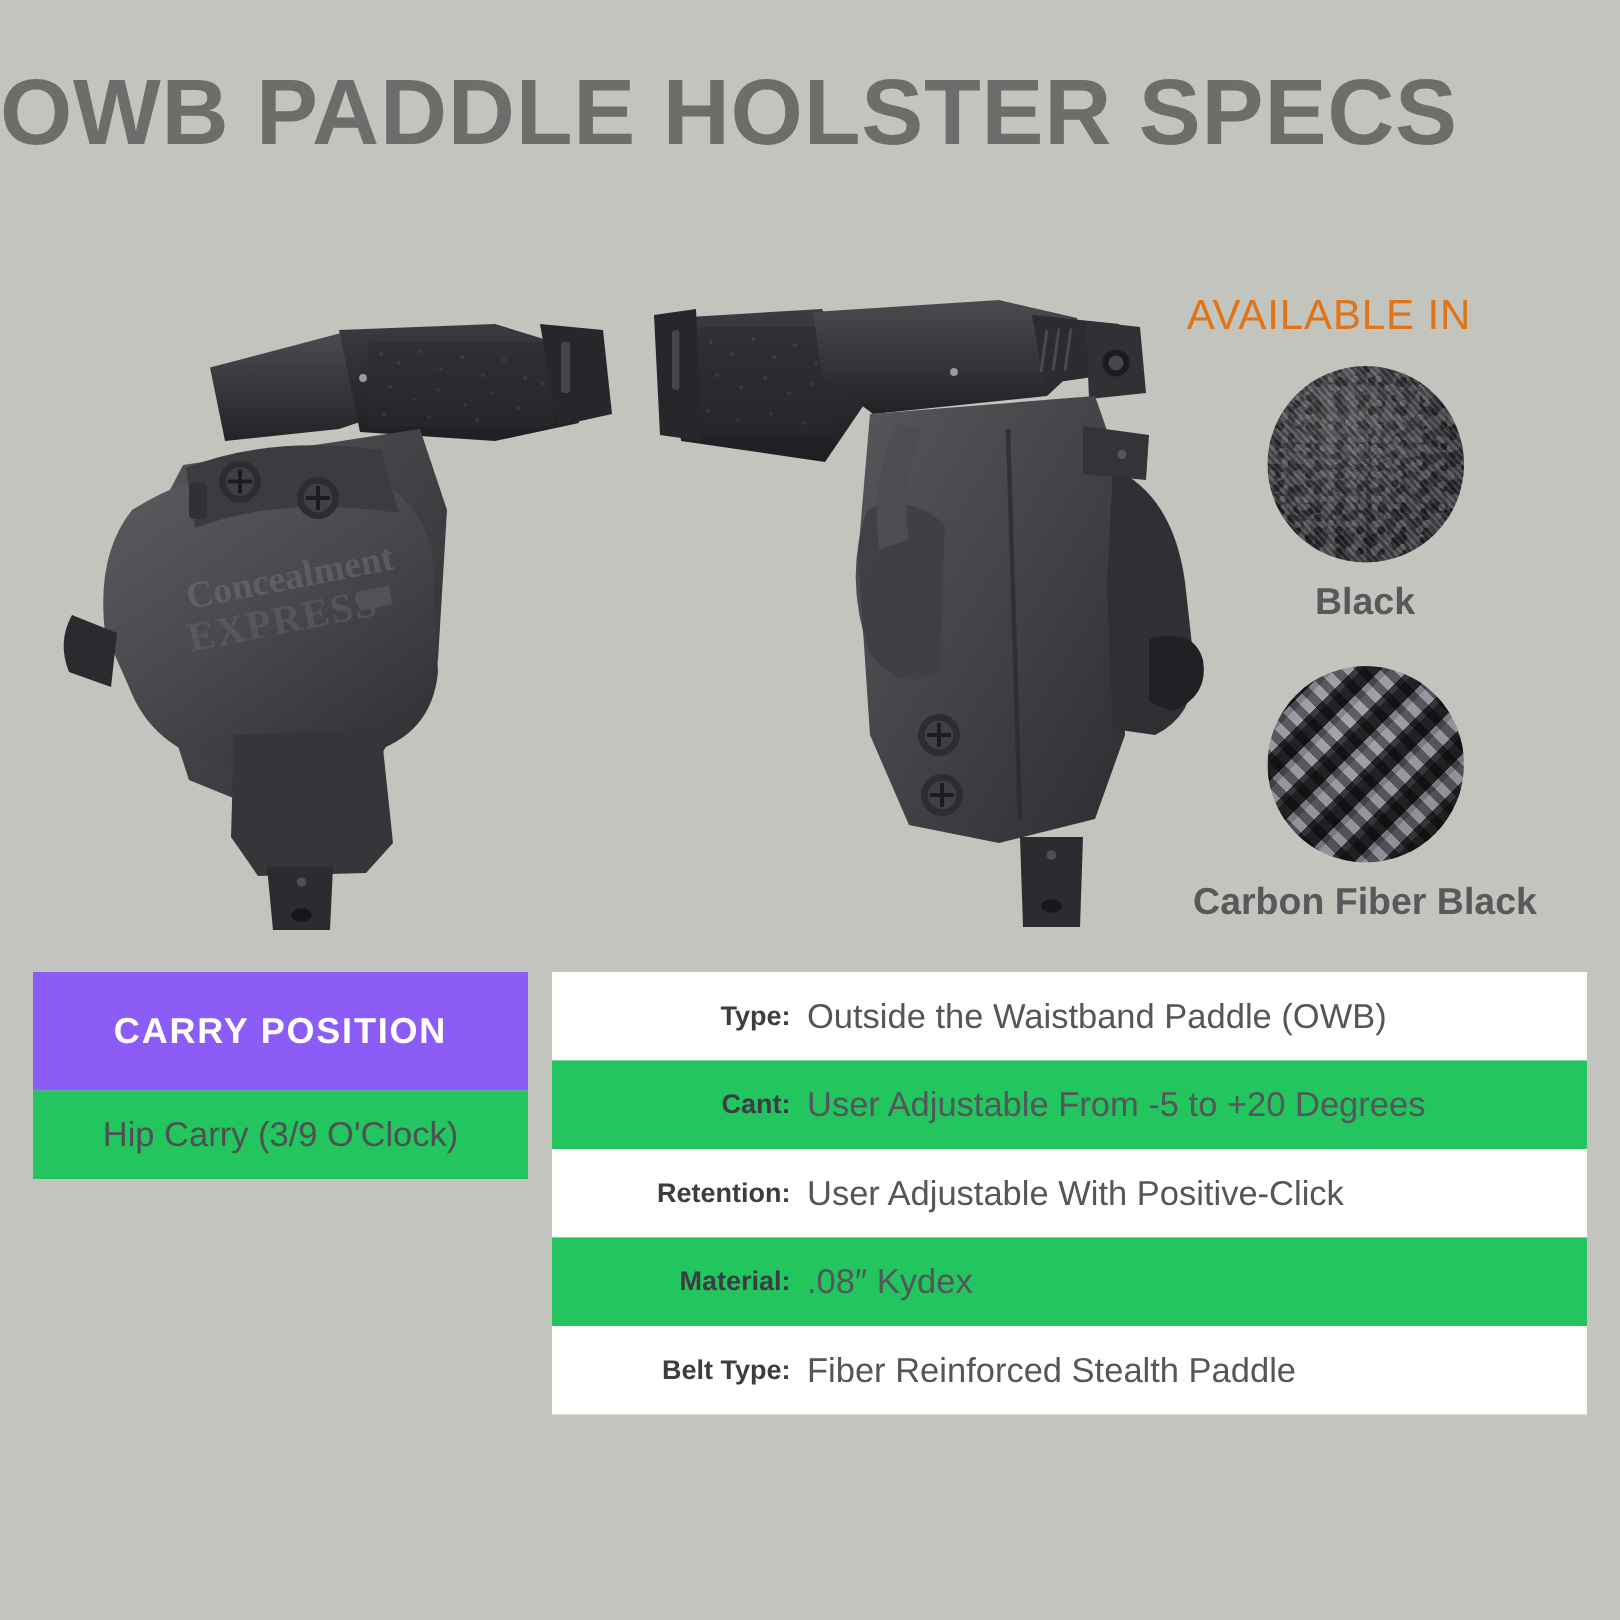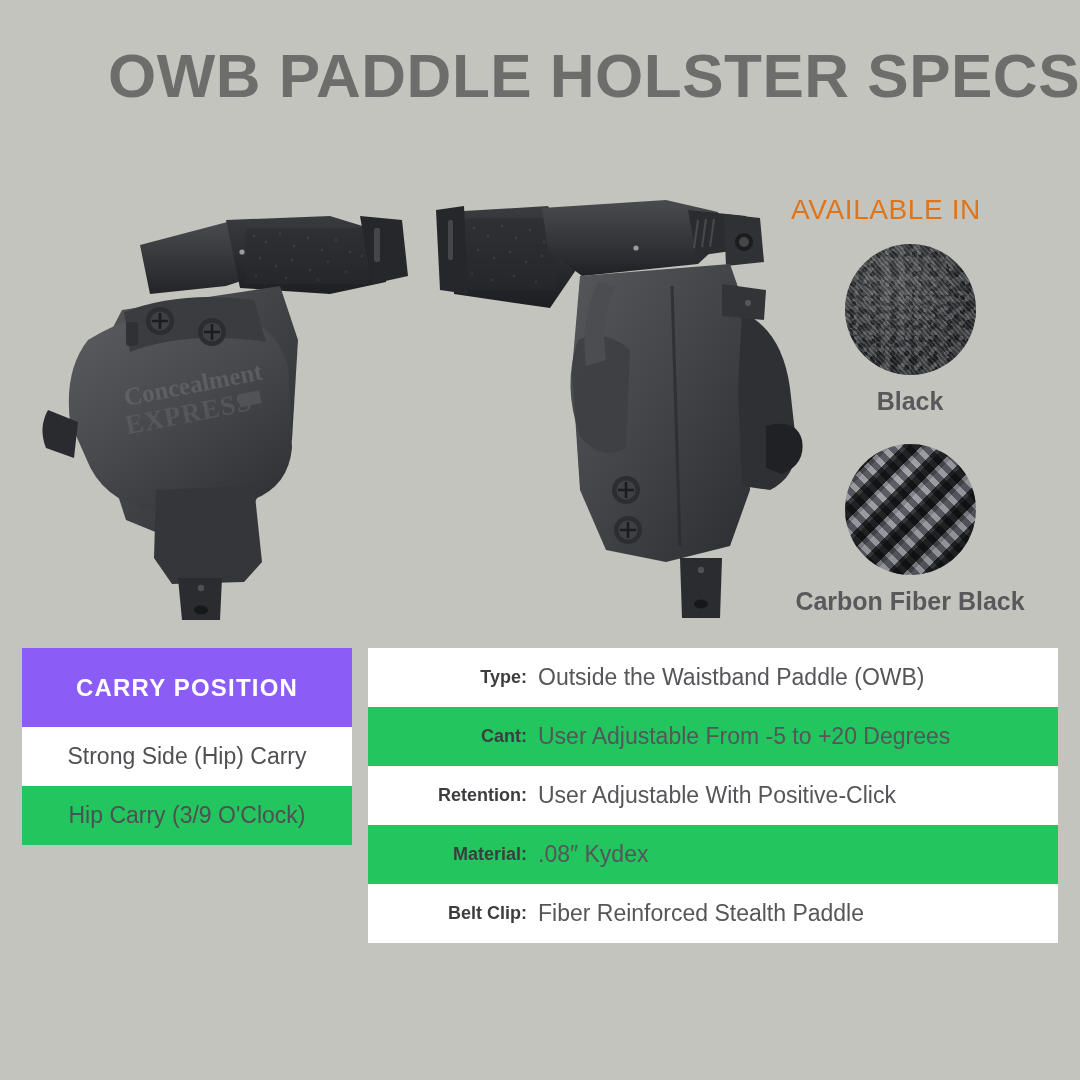--- a/index.html
+++ b/index.html
@@ -12,21 +12,21 @@
     overflow: hidden;
     position: relative;
   }
 
   
   .title {
     position: absolute;
     top: 44px;
     left: 0;
     width: 1080px;
-    text-align: right;
+    text-align: left;
     font-size: 62px;
     font-weight: 700;
     letter-spacing: 0.5px;
     line-height: 1.03;
     color: #6d6e6b;
     text-transform: uppercase;
   }
 
   
   .photos {
@@ -393,23 +393,20 @@
   <div class="swatch-label">Black</div>
 </div>
 
 <div class="swatch-group second">
   <div class="swatch swatch-carbon"></div>
   <div class="swatch-label">Carbon Fiber Black</div>
 </div>
 
 <div class="table-carry">
   <div class="table-head">CARRY POSITION</div>
-  <div class="row">
-    <div class="carry-cell">Strong Side (Hip) Carry</div>
-  </div>
   <div class="row alt">
     <div class="carry-cell">Hip Carry (3/9 O'Clock)</div>
   </div>
 </div>
 
 <div class="table-specs">
 
   <div class="row">
     <div class="spec-label">Type:</div>
     <div class="spec-value">Outside the Waistband Paddle (OWB)</div>
@@ -424,16 +421,16 @@
     <div class="spec-label">Retention:</div>
     <div class="spec-value">User Adjustable With Positive-Click</div>
   </div>
 
   <div class="row alt">
     <div class="spec-label">Material:</div>
     <div class="spec-value">.08″ Kydex</div>
   </div>
 
   <div class="row">
-    <div class="spec-label">Belt Clip:</div>
+    <div class="spec-label">Belt Type:</div>
     <div class="spec-value">Fiber Reinforced Stealth Paddle</div>
   </div>
 </div>
 
 </body></html>

